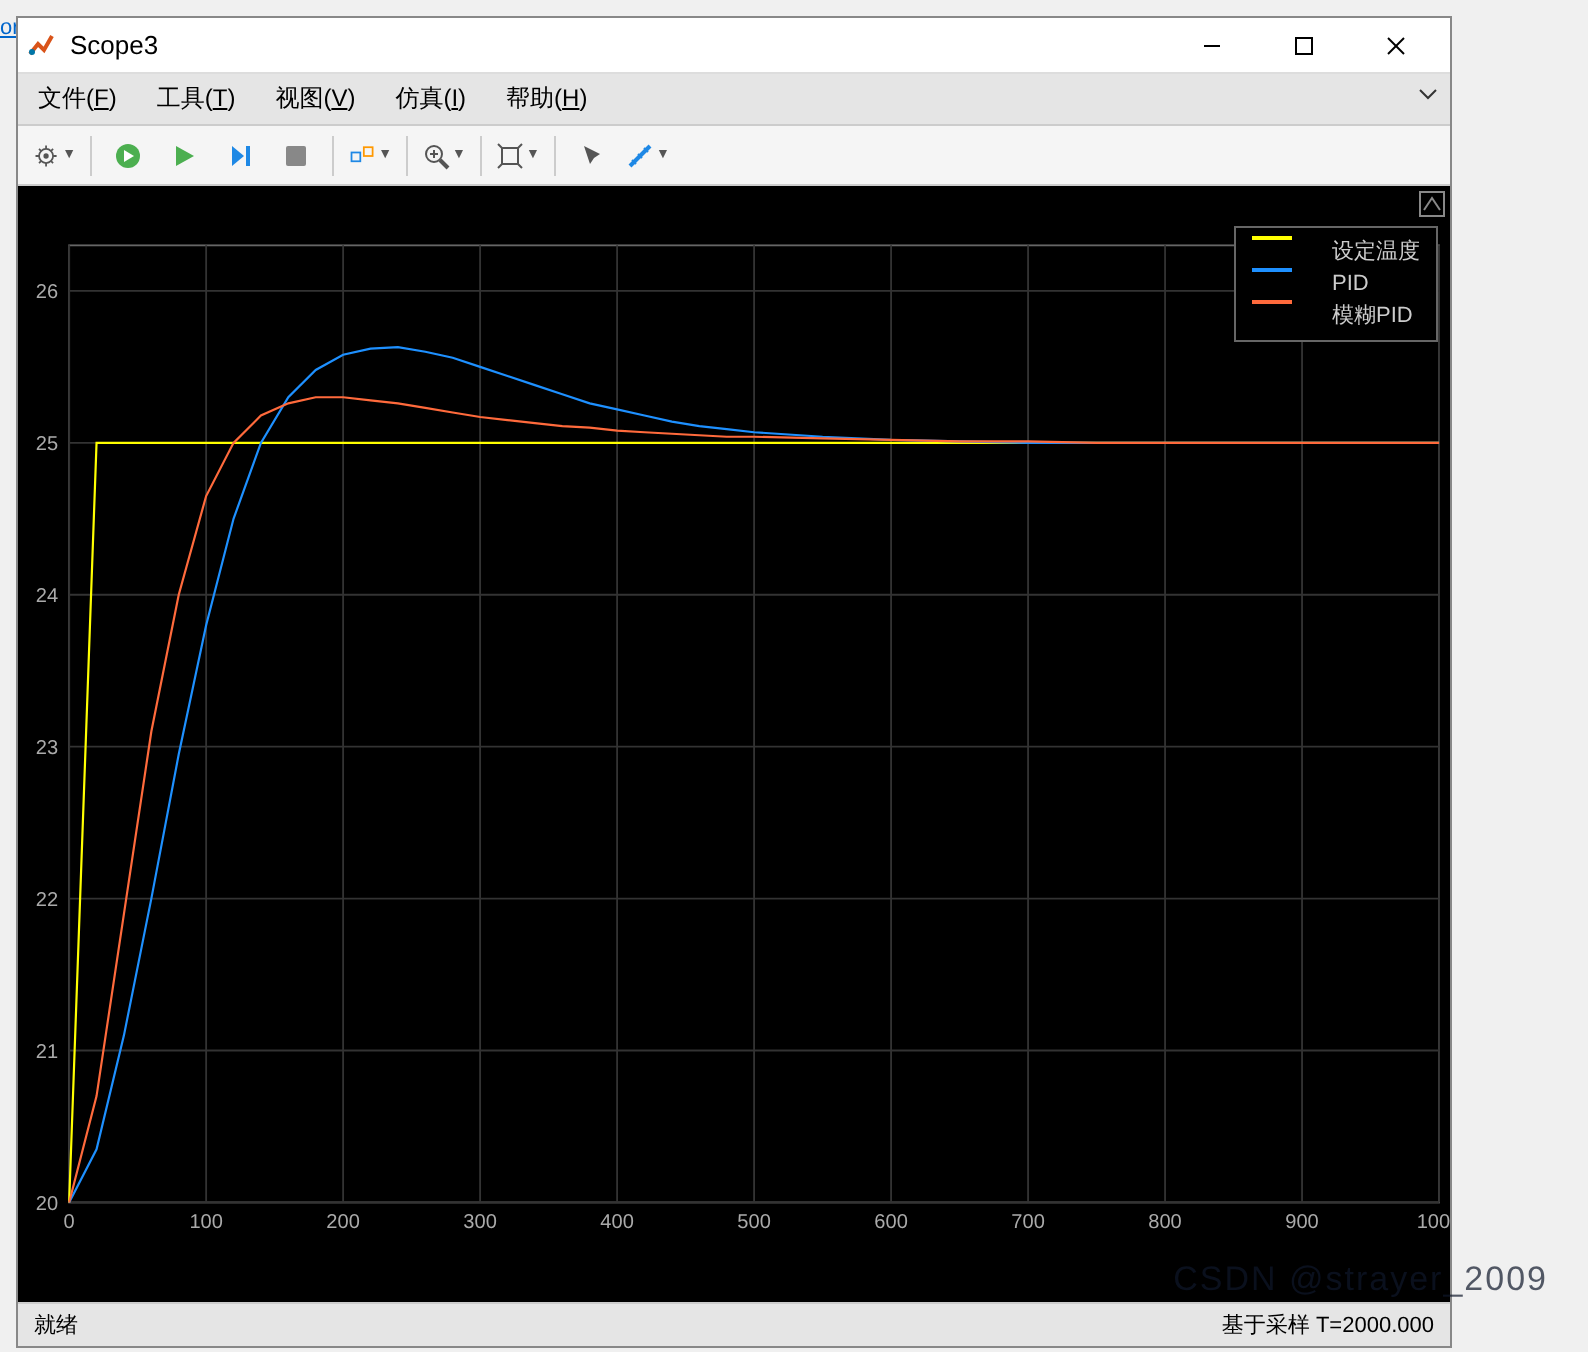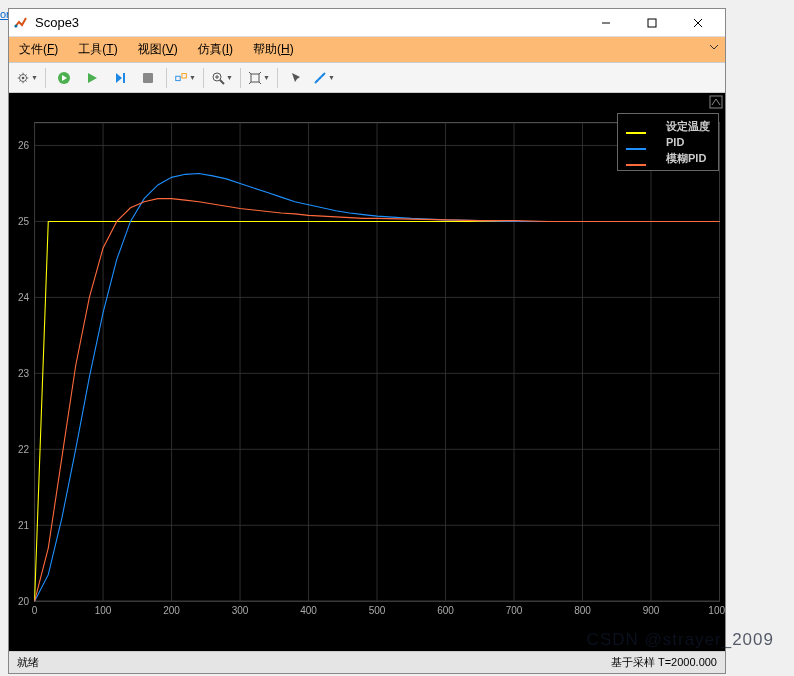--- a/index.html
+++ b/index.html
@@ -2,32 +2,32 @@
 <html><head>
 <meta charset="utf-8">
 <style>
 * { box-sizing: border-box; margin: 0; padding: 0; }
 body { width: 794px; height: 676px; font-family: "Microsoft YaHei", Arial, sans-serif; font-size: 12px; background: #f0f0f0; overflow: hidden; position: relative; }
 .window { position: absolute; left: 8px; top: 8px; width: 718px; height: 666px; background: #fff; border: 1px solid #888; display: flex; flex-direction: column; }
 .titlebar { height: 28px; display: flex; align-items: center; padding: 0 4px; background: #fff; border-bottom: 1px solid #ddd; }
 .titlebar-icon { width: 16px; height: 16px; margin-right: 6px; display: flex; align-items: center; justify-content: center; }
 .title-text { flex: 1; font-size: 13px; }
 .win-btn { width: 46px; height: 28px; display: flex; align-items: center; justify-content: center; cursor: pointer; }
-.menubar { height: 26px; display: flex; align-items: center; padding: 2px 6px; gap: 12px; background: #fdba74; border-bottom: 1px solid #ccc; }
+.menubar { height: 26px; display: flex; align-items: center; padding: 2px 6px; gap: 12px; background: #e5e5e5; border-bottom: 1px solid #ccc; }
 .menu-item { cursor: pointer; padding: 2px 4px; font-size: 12px; }
 .menu-item u { text-decoration: underline; }
 .menu-dropdown { position: absolute; right: 6px; top: 32px; width: 10px; height: 10px; }
 .toolbar { height: 30px; display: flex; align-items: center; gap: 4px; padding: 2px 6px; background: #f5f5f5; border-bottom: 1px solid #ccc; }
 .tool-btn { width: 24px; height: 24px; display: flex; align-items: center; justify-content: center; border: 1px solid transparent; border-radius: 3px; cursor: pointer; position: relative; }
 .tool-sep { width: 1px; height: 20px; background: #ccc; margin: 0 2px; }
 .drop-arrow { font-size: 7px; margin-left: 1px; color: #555; }
 .plot-area { flex: 1; background: #000; position: relative; overflow: hidden; }
 .statusbar { height: 22px; display: flex; align-items: center; padding: 0 8px; background: #e5e5e5; border-top: 1px solid #ccc; font-size: 11px; justify-content: space-between; }
 .legend-box { position: absolute; right: 6px; top: 6px; border: 1px solid #666; background: #000; padding: 4px 8px; }
-.legend-row { display: flex; align-items: flex-end; gap: 20px; color: #ccc; font-size: 11px; line-height: 16px; font-weight: bold; }
+.legend-row { display: flex; align-items: flex-start; gap: 20px; color: #ccc; font-size: 11px; line-height: 16px; }
 .legend-swatch { width: 20px; height: 2px; }
 .trigger-icon { position: absolute; right: 2px; top: 2px; }
 .watermark { position: absolute; right: 20px; bottom: 26px; color: #0f172a; font-size: 17px; opacity: 0.7; letter-spacing: 1px; pointer-events: none; }
 .left-edge { position: absolute; left: 0; top: 0; width: 8px; height: 676px; background: #f0f0f0; }
 .left-link { position: absolute; left: 0; top: 8px; font-size: 11px; color: #0066cc; text-decoration: underline; }
 </style>
 </head>
 <body>
 
 <div class="left-edge">

